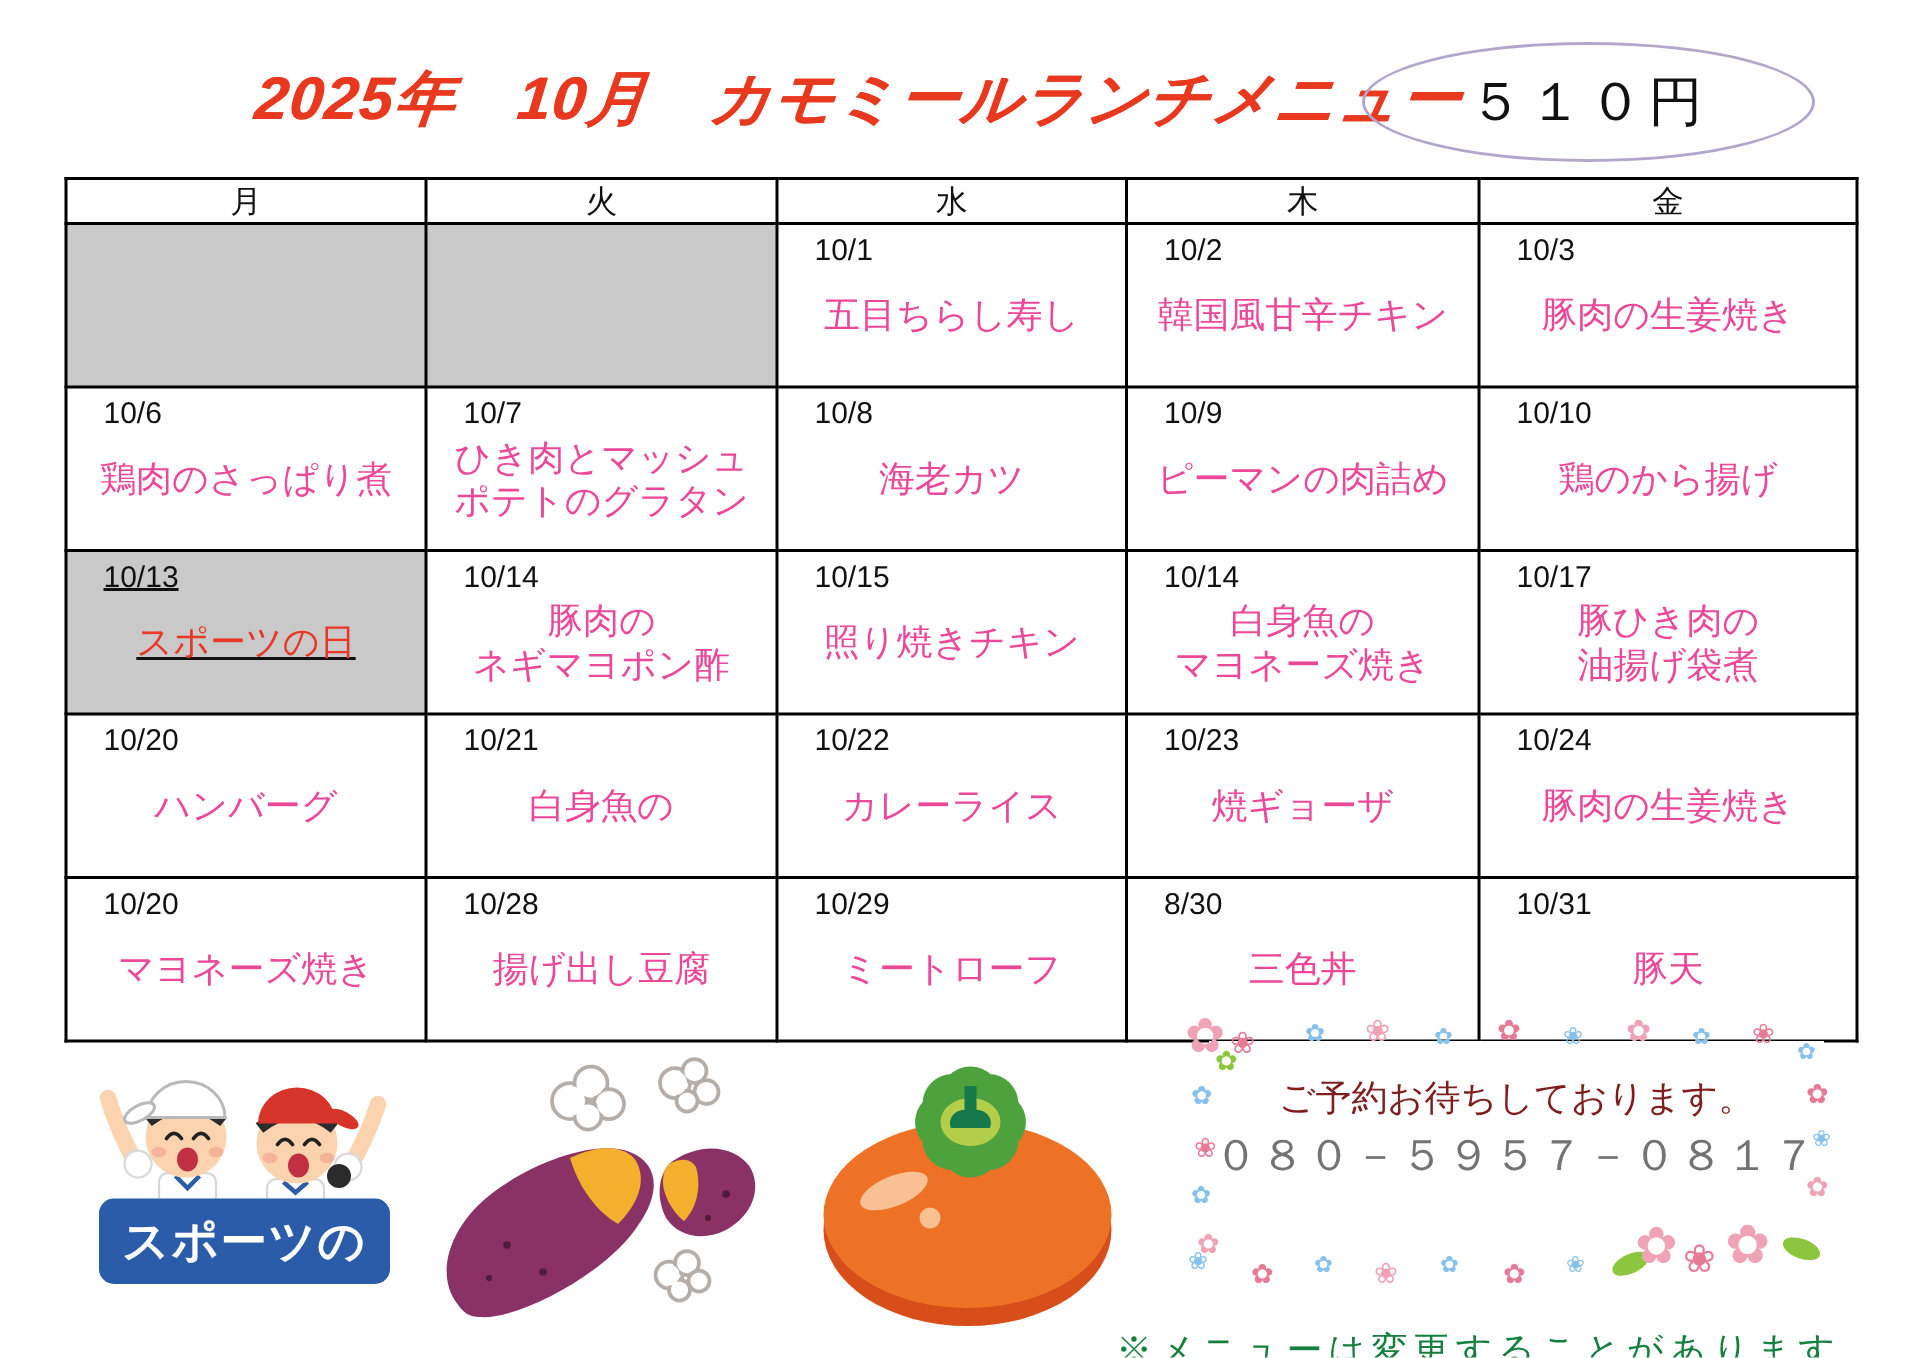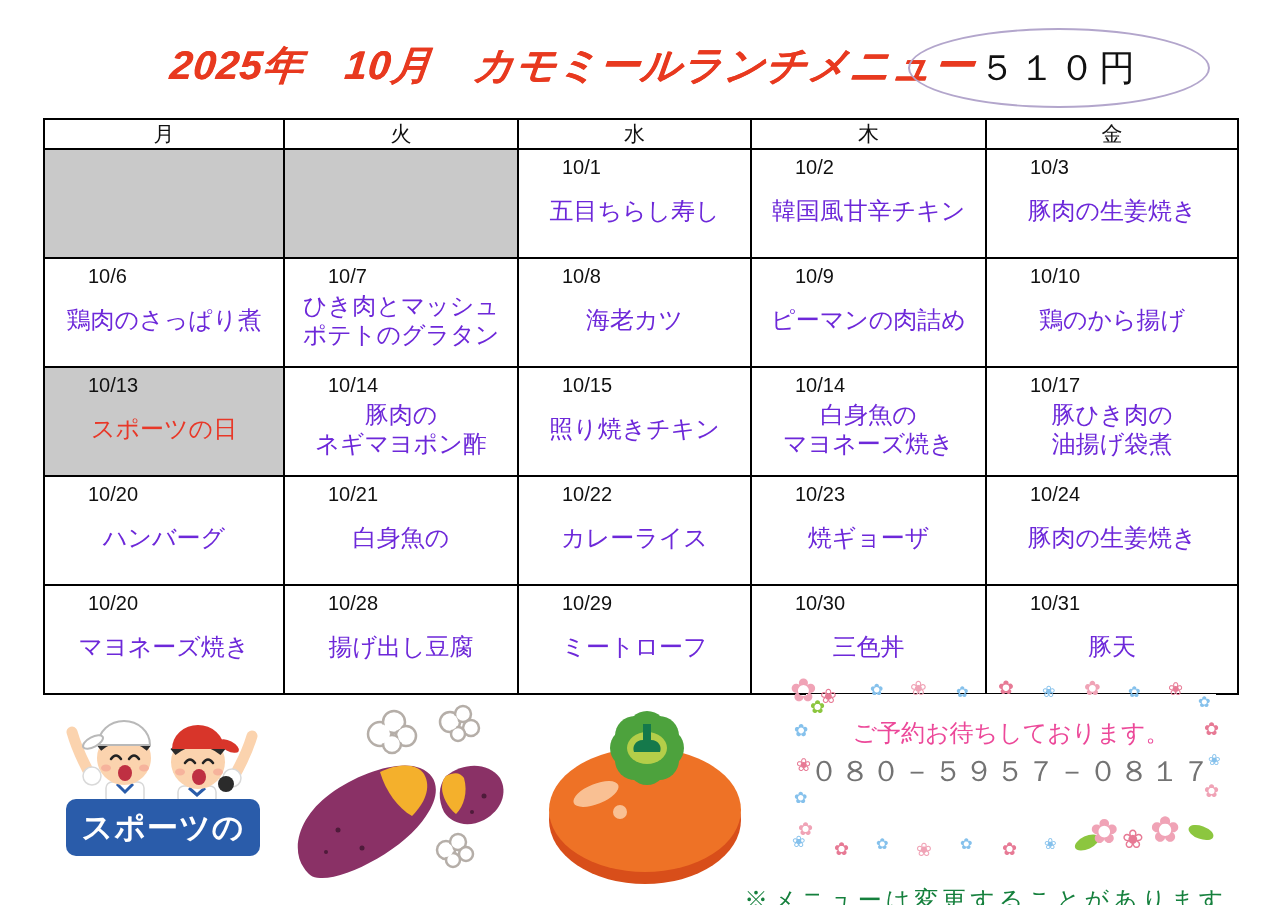--- a/index.html
+++ b/index.html
@@ -35,49 +35,49 @@
     border-collapse:collapse;table-layout:fixed;background:#fff;
   }
   table.cal th,table.cal td{border:2px solid #000;vertical-align:top;padding:0;}
   table.cal th{
     height:26px;font-size:21px;font-weight:normal;text-align:center;
     vertical-align:middle;background:#fff;
   }
   td.cell{height:109px;}
   td.cell .inner{display:flex;flex-direction:column;height:100%;width:100%;}
   .date{
-    font-size:20px;padding:6px 0 0 43px;height:30px;color:#111;
+    font-size:20px;padding:6px 0 0 24px;height:30px;color:#111;
   }
   .menu{
     flex:1;display:flex;align-items:center;justify-content:center;
     font-size:24px;text-align:center;white-space:pre-line;line-height:1.2;
-    padding-bottom:14px;color:#6d28d9;
-  }
-  td.gray{background:var(--gray-cell);}
+    padding-bottom:14px;color:#ec4899;
+  }
+  td.gray{background:var(--gray-cell);text-decoration:underline;}
   td.holiday .menu{color:var(--holiday-red);}
 
   
   .illu{position:absolute;}
   #kids{left:58px;top:708px;width:208px;height:96px;}
   .sports-banner{
     position:absolute;left:66px;top:799px;width:194px;height:57px;
     background:var(--banner-blue);border-radius:10px;
     color:#fff;font-size:31px;font-weight:bold;text-align:center;line-height:57px;
     letter-spacing:1px;
   }
   #potato{left:288px;top:700px;width:220px;height:182px;}
   #persimmon{left:544px;top:698px;width:202px;height:188px;}
 
   
   .notice-box{
     position:absolute;left:806px;top:694px;width:410px;height:160px;
     background:#fff;
   }
   .notice-text{position:absolute;left:0;top:22px;width:100%;text-align:center;}
-  .notice-line{font-size:24px;line-height:34px;color:#ec4899;}
+  .notice-line{font-size:24px;line-height:34px;color:#7f1d1d;}
   .notice-phone{font-size:29px;line-height:42px;letter-spacing:2px;color:#737373;}
   .flower{position:absolute;line-height:1;pointer-events:none;}
   .f-pink{color:#f0a3b6;} .f-deeppink{color:#e77a95;} .f-blue{color:#85c1ec;} .f-green{color:#8cc63f;}
   .leaf{position:absolute;width:26px;height:13px;border-radius:50%;background:#8cc63f;}
 
   .disclaimer{
     position:absolute;left:744px;top:852px;width:530px;
     font-family:Liberation Serif, serif;
     font-size:24px;letter-spacing:4px;color:#15803d;white-space:nowrap;margin-top:32px;
   }
@@ -250,21 +250,21 @@
           </div>
         </td>
     <td class="cell">
           <div class="inner">
             <div class="date">10/29</div>
             <div class="menu">ミートローフ</div>
           </div>
         </td>
     <td class="cell">
           <div class="inner">
-            <div class="date">10/30</div>
+            <div class="date">8/30</div>
             <div class="menu">三色丼</div>
           </div>
         </td>
     <td class="cell">
           <div class="inner">
             <div class="date">10/31</div>
             <div class="menu">豚天</div>
           </div>
         </td>
   </tr>

